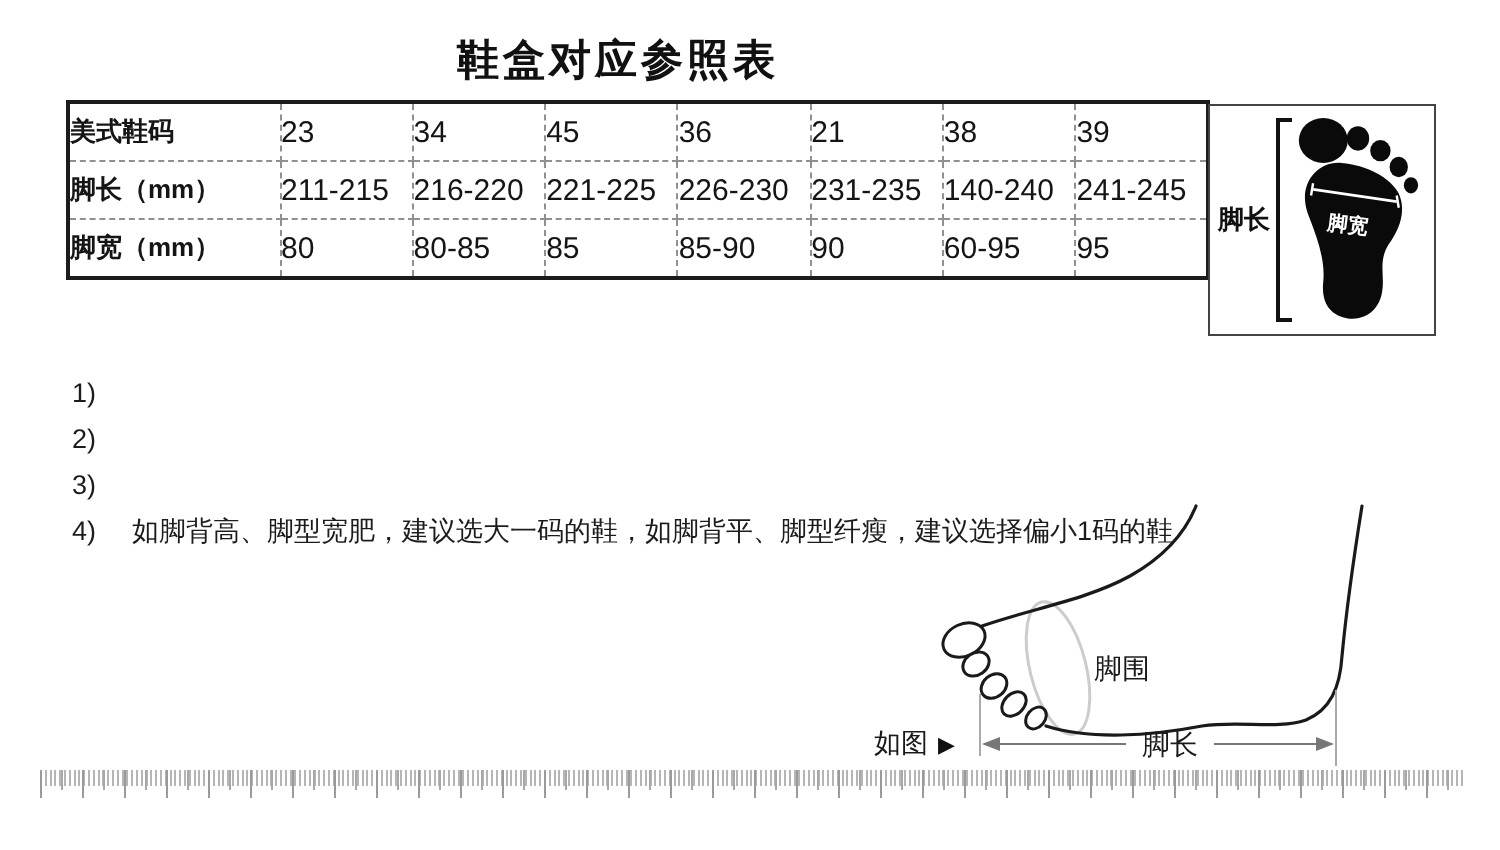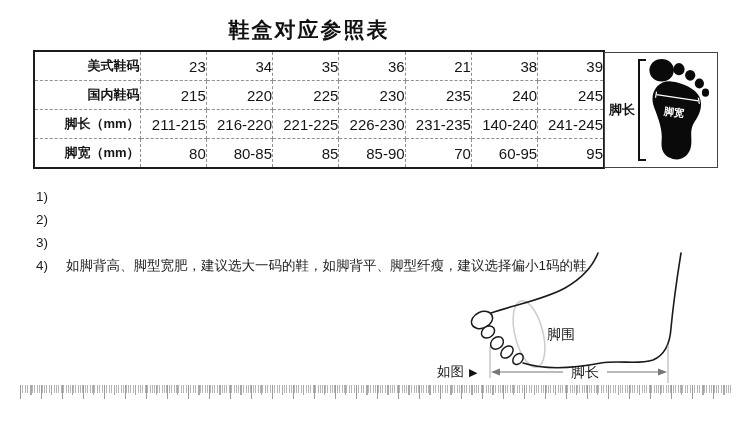--- a/index.html
+++ b/index.html
@@ -8,21 +8,21 @@
     font-family:"Liberation Sans",sans-serif;color:#1a1a1a;
   }
   .page-title{
     position:absolute;top:16px;left:0;width:618px;text-align:center;
     font-size:21px;font-weight:bold;letter-spacing:2px;color:#111;
   }
   
   .size-table-wrap{position:absolute;left:33px;top:50px;}
   table.size-table{border-collapse:collapse;table-layout:fixed;width:572px;border:2px solid #1c1c1c;}
   table.size-table td{
-    border:1px dashed #909090;height:28px;text-align:right;vertical-align:middle;
+    border:1px dashed #909090;height:28px;text-align:left;vertical-align:middle;
     font-size:15px;color:#151515;padding:0;
   }
   table.size-table td.lbl{font-size:13px;font-weight:bold;}
   
   .foot-panel{
     position:absolute;left:604px;top:52px;width:114px;height:116px;
     border:1.5px solid #444;box-sizing:border-box;background:#fff;
     display:flex;align-items:center;padding:0 2px 0 4px;
   }
   .foot-len-label{font-size:13px;font-weight:bold;white-space:nowrap;color:#111;}
@@ -65,53 +65,43 @@
           <col>
           <col>
           <col>
           <col>
       </colgroup>
       <tbody>
           <tr>
             <td class="lbl">美式鞋码</td>
             <td>23</td>
             <td>34</td>
-            <td>35</td>
+            <td>45</td>
             <td>36</td>
             <td>21</td>
             <td>38</td>
             <td>39</td>
-          </tr>
-          <tr>
-            <td class="lbl">国内鞋码</td>
-            <td>215</td>
-            <td>220</td>
-            <td>225</td>
-            <td>230</td>
-            <td>235</td>
-            <td>240</td>
-            <td>245</td>
           </tr>
           <tr>
             <td class="lbl">脚长（mm）</td>
             <td>211-215</td>
             <td>216-220</td>
             <td>221-225</td>
             <td>226-230</td>
             <td>231-235</td>
             <td>140-240</td>
             <td>241-245</td>
           </tr>
           <tr>
             <td class="lbl">脚宽（mm）</td>
             <td>80</td>
             <td>80-85</td>
             <td>85</td>
             <td>85-90</td>
-            <td>70</td>
+            <td>90</td>
             <td>60-95</td>
             <td>95</td>
           </tr>
         </tbody>
     </table>
   </div>
 
   <div class="foot-panel">
     <span class="foot-len-label">脚长</span>
     <div class="bracket"></div>

